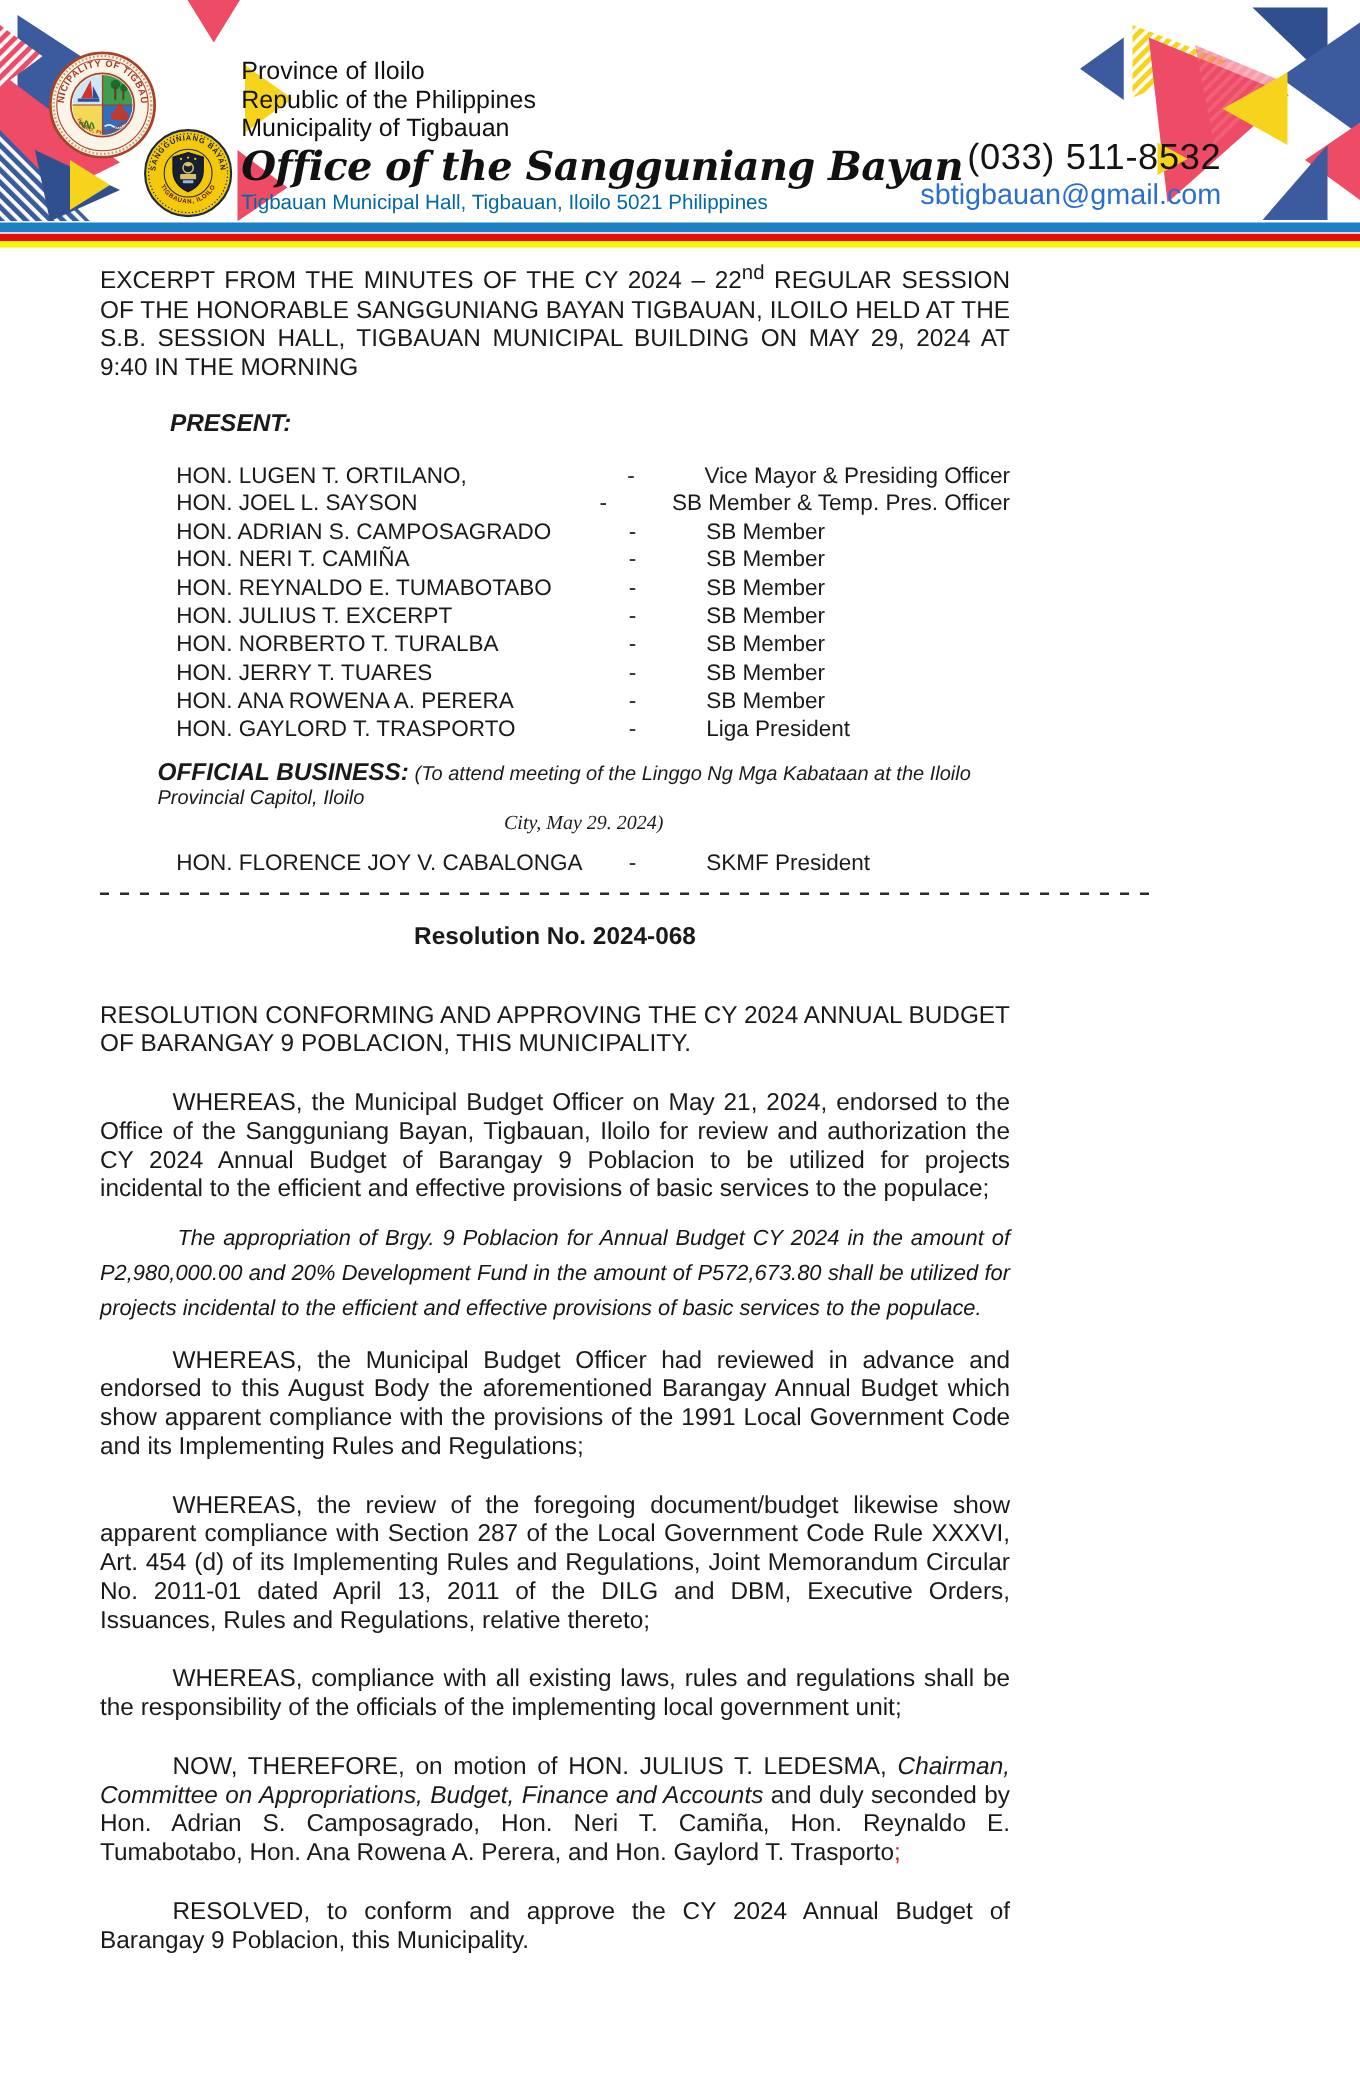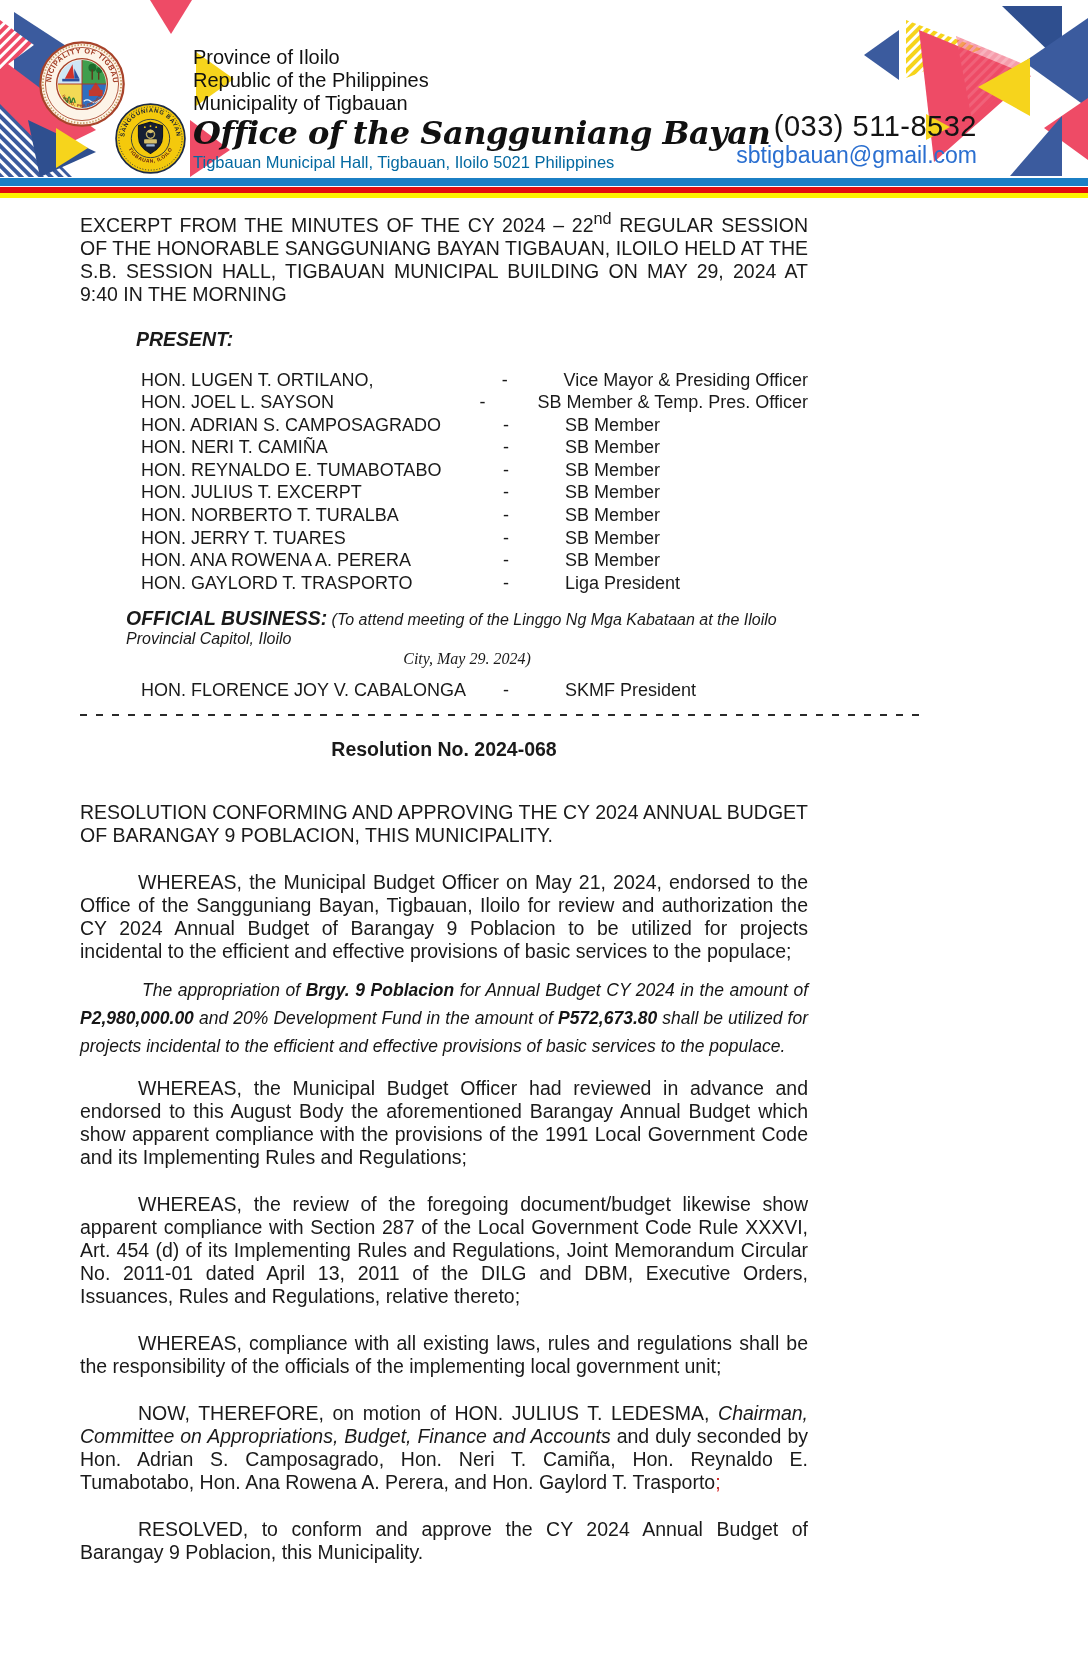--- a/index.html
+++ b/index.html
@@ -67,21 +67,21 @@
     background-size:16px 2px; background-repeat:repeat-x; background-position:0 50%;
   }
   .res-number { margin-top:22px; text-align:center; font-weight:bold; font-size:19.5px; }
 
   .res-title { margin-top:40px; }
   .whereas { margin-top:24px; text-indent:58px; }
   .appropriation {
     margin-top:13px; font-style:italic; font-size:17.5px; line-height:28px;
     text-align:justify; text-indent:62px; color:#161616;
   }
-  .appropriation .b { font-weight:bold; }
+  .appropriation .b { font-weight:normal; }
   .w2 { margin-top:17px; }
   .it { font-style:italic; }
   .red-semicolon { color:#cf1f1f; }
   .resolved { margin-top:24px; }
 </style>
 </head>
 <body>
 
 <div class="page">
 

